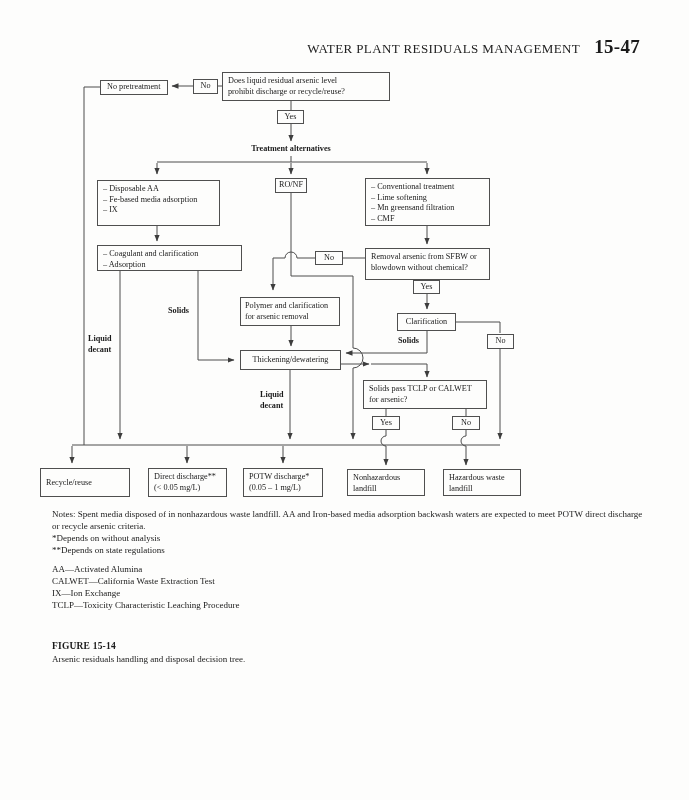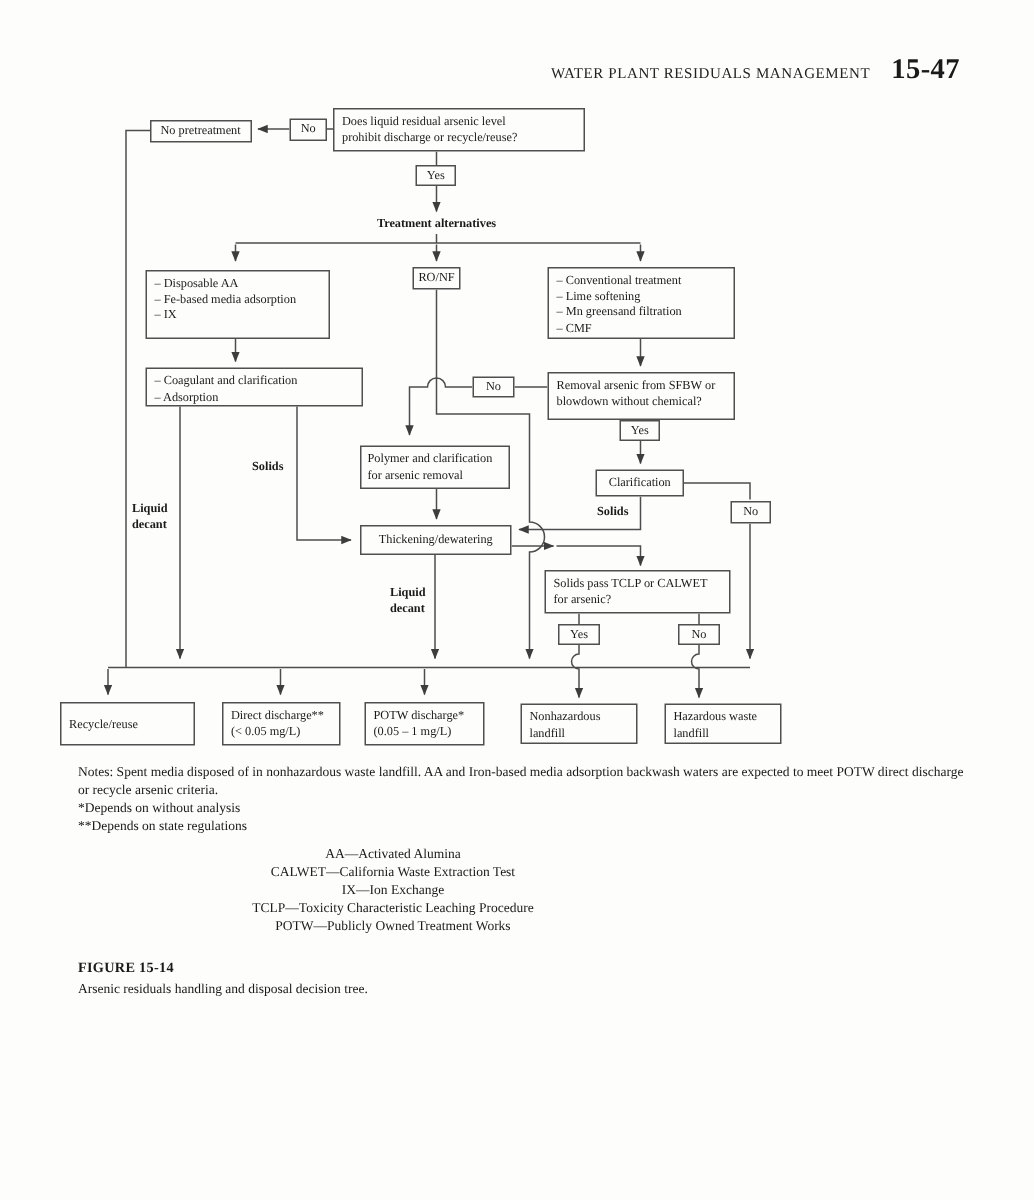--- a/index.html
+++ b/index.html
@@ -4,41 +4,41 @@
 <style>
   html,body { margin:0; padding:0; background:#e8e8e8; }
   .page {
     position:relative; width:689px; height:800px; margin:0 auto;
     background:#fdfdfc; overflow:hidden;
     font-family:"Liberation Serif", serif; color:#1a1a1a;
   }
   .hdr {
     position:absolute; top:36px; right:49px; display:flex; align-items:baseline; gap:14px;
   }
-  .hdr .runtitle { font-size:10px; letter-spacing:.4px; color:#222; }
+  .hdr .runtitle { font-size:13px; letter-spacing:.4px; color:#222; }
   .hdr .pageno  { font-size:19px; font-weight:bold; letter-spacing:.3px; }
   svg.flow { position:absolute; left:0; top:0; z-index:1; }
   .node {
     position:absolute; box-sizing:border-box; z-index:2;
     border:1px solid #4f4f4f; background:#fdfdfc;
     font-size:8.2px; line-height:10.5px; white-space:pre-line;
     padding:3px 4px 2px 5px;
   }
   .node.c { display:flex; align-items:center; justify-content:center; text-align:center; padding:0 2px; }
   .node.vc { display:flex; align-items:center; }
   .lbl {
     position:absolute; z-index:2; font-size:8.2px; line-height:10.5px;
     white-space:pre-line; background:transparent;font-weight:bold;
   }
   .lbl.c { text-align:center; }
   .notes { position:absolute; left:52px; top:508px; width:592px; font-size:9px; line-height:12px; }
   .notes p { margin:0; }
   .notes .mnote { margin-bottom:0; }
   .abbr { position:absolute; left:52px; top:563px; width:420px; font-size:9px; line-height:12px; }
-  .abbr p { margin:0;text-align:center; }
+  .abbr p { margin:0; }
   .figlabel { position:absolute; left:52px; top:641px; font-size:9.5px; font-weight:bold; letter-spacing:.2px; }
   .figcap  { position:absolute; left:52px; top:654px; font-size:9px; }
 </style>
 </head>
 <body>
 
 <div class="page">
 
   <div class="hdr">
     <span class="runtitle">WATER PLANT RESIDUALS MANAGEMENT</span>
@@ -163,19 +163,18 @@
     <p class="mnote">Notes: Spent media disposed of in nonhazardous waste landfill. AA and Iron-based media adsorption backwash waters are expected to meet POTW direct discharge or recycle arsenic criteria.</p>
     <p>*Depends on without analysis</p>
     <p>**Depends on state regulations</p>
   </div>
 
   <div class="abbr">
     <p>AA—Activated Alumina</p>
     <p>CALWET—California Waste Extraction Test</p>
     <p>IX—Ion Exchange</p>
     <p>TCLP—Toxicity Characteristic Leaching Procedure</p>
-    <p>POTW—Publicly Owned Treatment Works</p>
   </div>
 
   <div class="figlabel">FIGURE 15-14</div>
   <div class="figcap">Arsenic residuals handling and disposal decision tree.</div>
 
 </div>
 
 </body></html>

